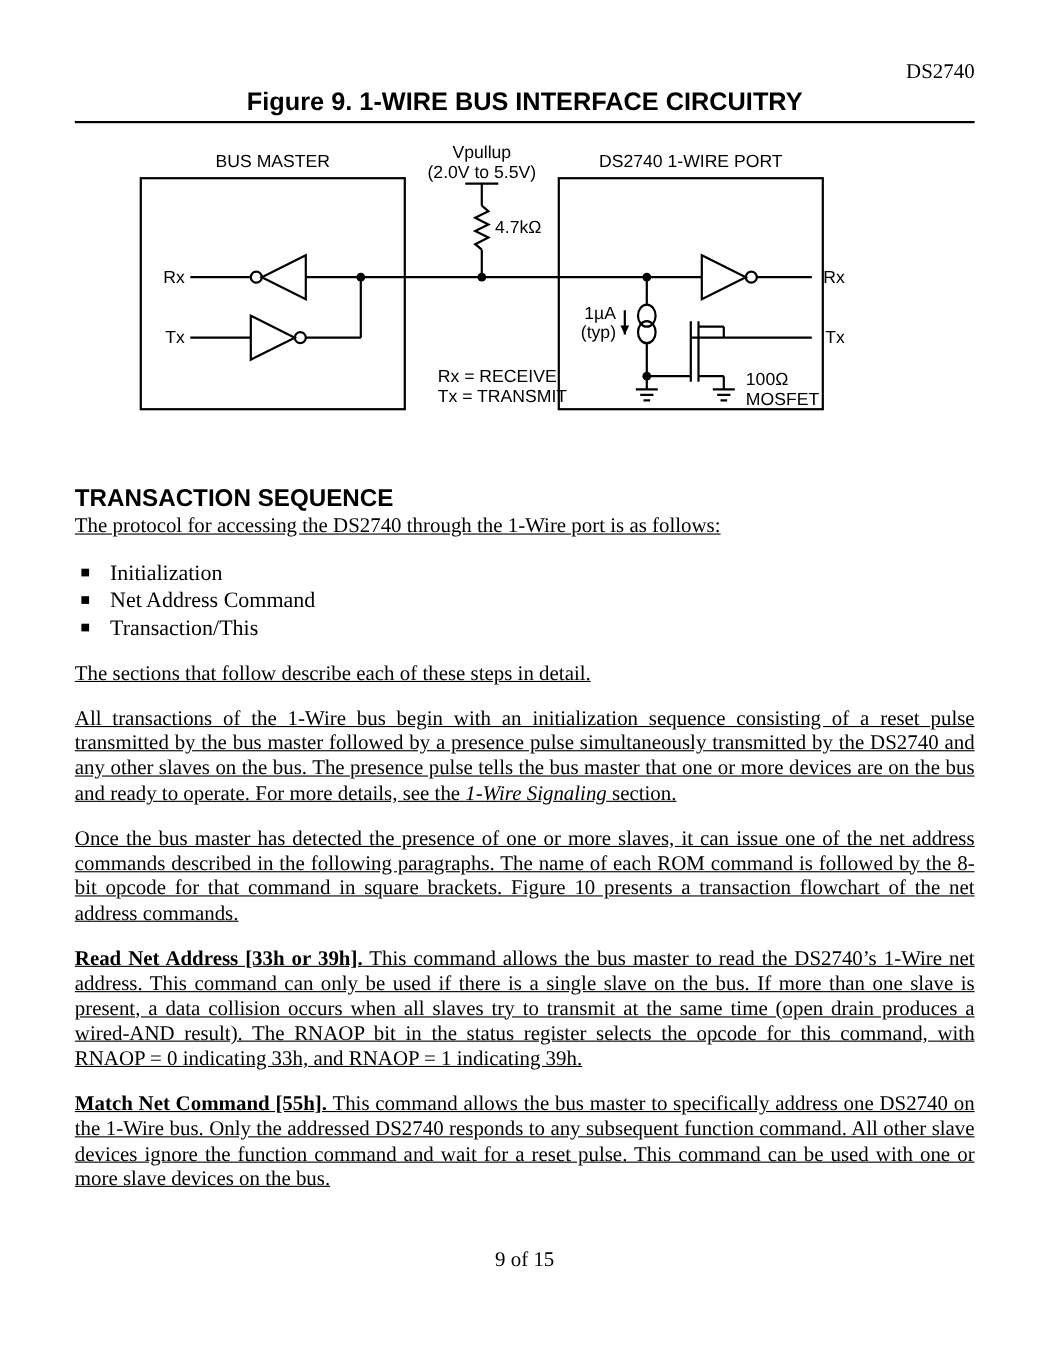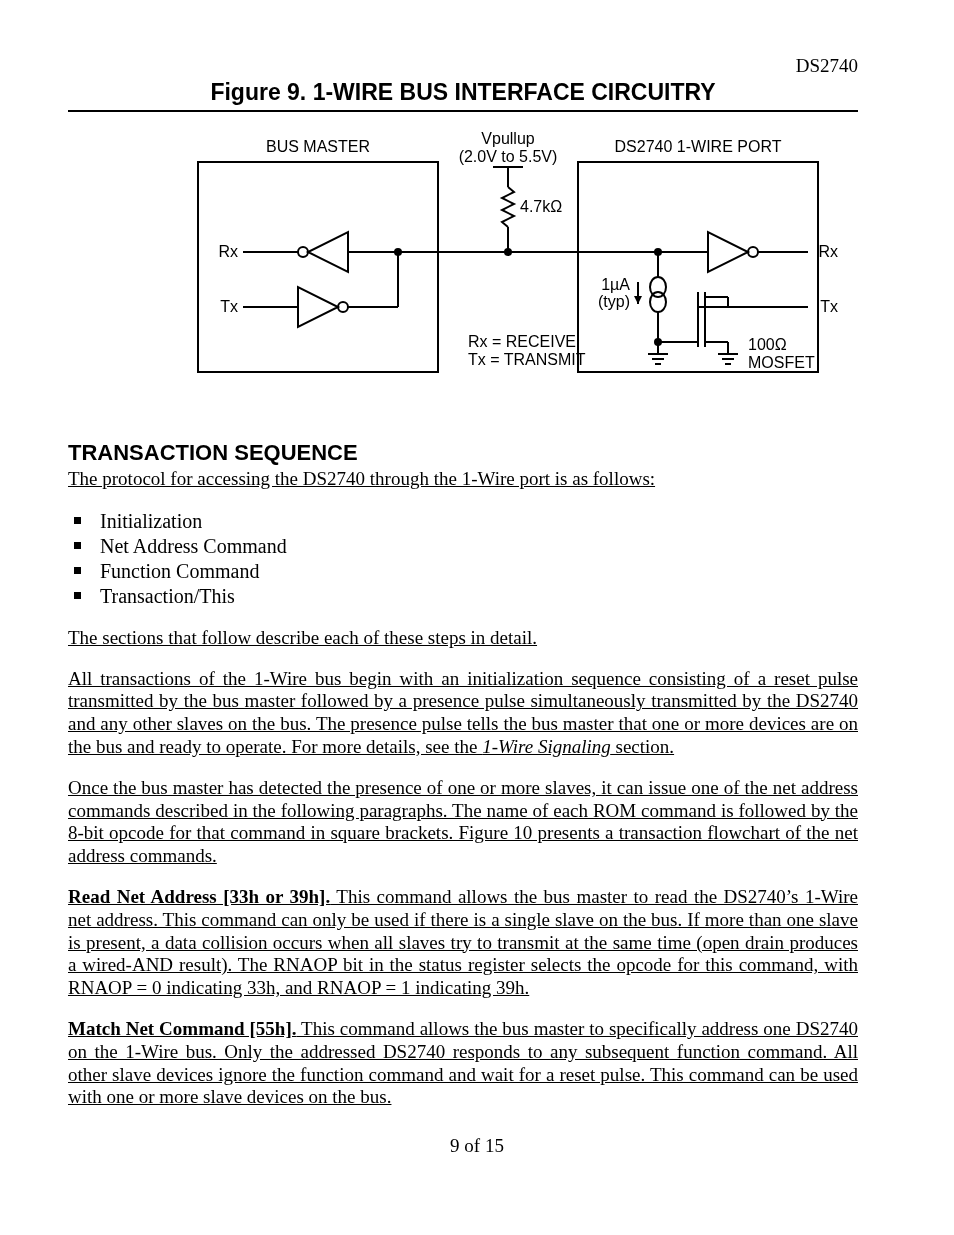--- a/index.html
+++ b/index.html
@@ -7,40 +7,40 @@
     padding: 0;
     font-family: "Times New Roman", Times, serif;
     background: #fff;
     color: #000;
     width: 954px;
   }
   .page {
     box-sizing: border-box;
     width: 954px;
     min-height: 1235px;
-    padding: 55px 96px 40px 68px;
+    padding: 55px 68px 40px 68px;
     position: relative;
   }
   .part-header {
     text-align: right;
     font-size: 19px;
     margin-bottom: 2px;
   }
   .figure-title {
     font-family: Arial, Helvetica, sans-serif;
     font-weight: bold;
     font-size: 23px;
     border-bottom: 2px solid #000;
     padding-bottom: 4px;
     margin-bottom: 10px;
     text-align: center;
   }
   .figure-wrap {
     display: flex;
-    justify-content: flex-end;
+    justify-content: flex-start;
     margin-top: 20px;
     margin-bottom: 28px;
   }
   .figure-svg {
     font-family: Arial, Helvetica, sans-serif;
     font-size: 16px;
   }
   .section-head {
     font-family: Arial, Helvetica, sans-serif;
     font-weight: bold;
@@ -185,21 +185,20 @@
       <text x="330" y="233">Tx = TRANSMIT</text>
     </svg>
   </div>
 
   <div class="section-head">TRANSACTION SEQUENCE</div>
   <div class="body-text">The protocol for accessing the DS2740 through the 1-Wire port is as follows:</div>
 
   <ul class="seq">
     <li>Initialization</li>
     <li>Net Address Command</li>
-    <li>Function Command</li>
     <li>Transaction/This</li>
   </ul>
 
   <div class="body-text">The sections that follow describe each of these steps in detail.</div>
 
   <div class="body-text justify">
     <span>All transactions of the 1-Wire bus begin with an initialization sequence consisting of a reset pulse transmitted by the bus master followed by a presence pulse simultaneously transmitted by the DS2740 and any other slaves on the bus. The presence pulse tells the bus master that one or more devices are on the bus and ready to operate. For more details, see the </span><span class="italic">1-Wire Signaling</span><span> section.</span>
   </div>
 
   <div class="body-text justify">Once the bus master has detected the presence of one or more slaves, it can issue one of the net address commands described in the following paragraphs. The name of each ROM command is followed by the 8-bit opcode for that command in square brackets. Figure 10 presents a transaction flowchart of the net address commands.</div>

